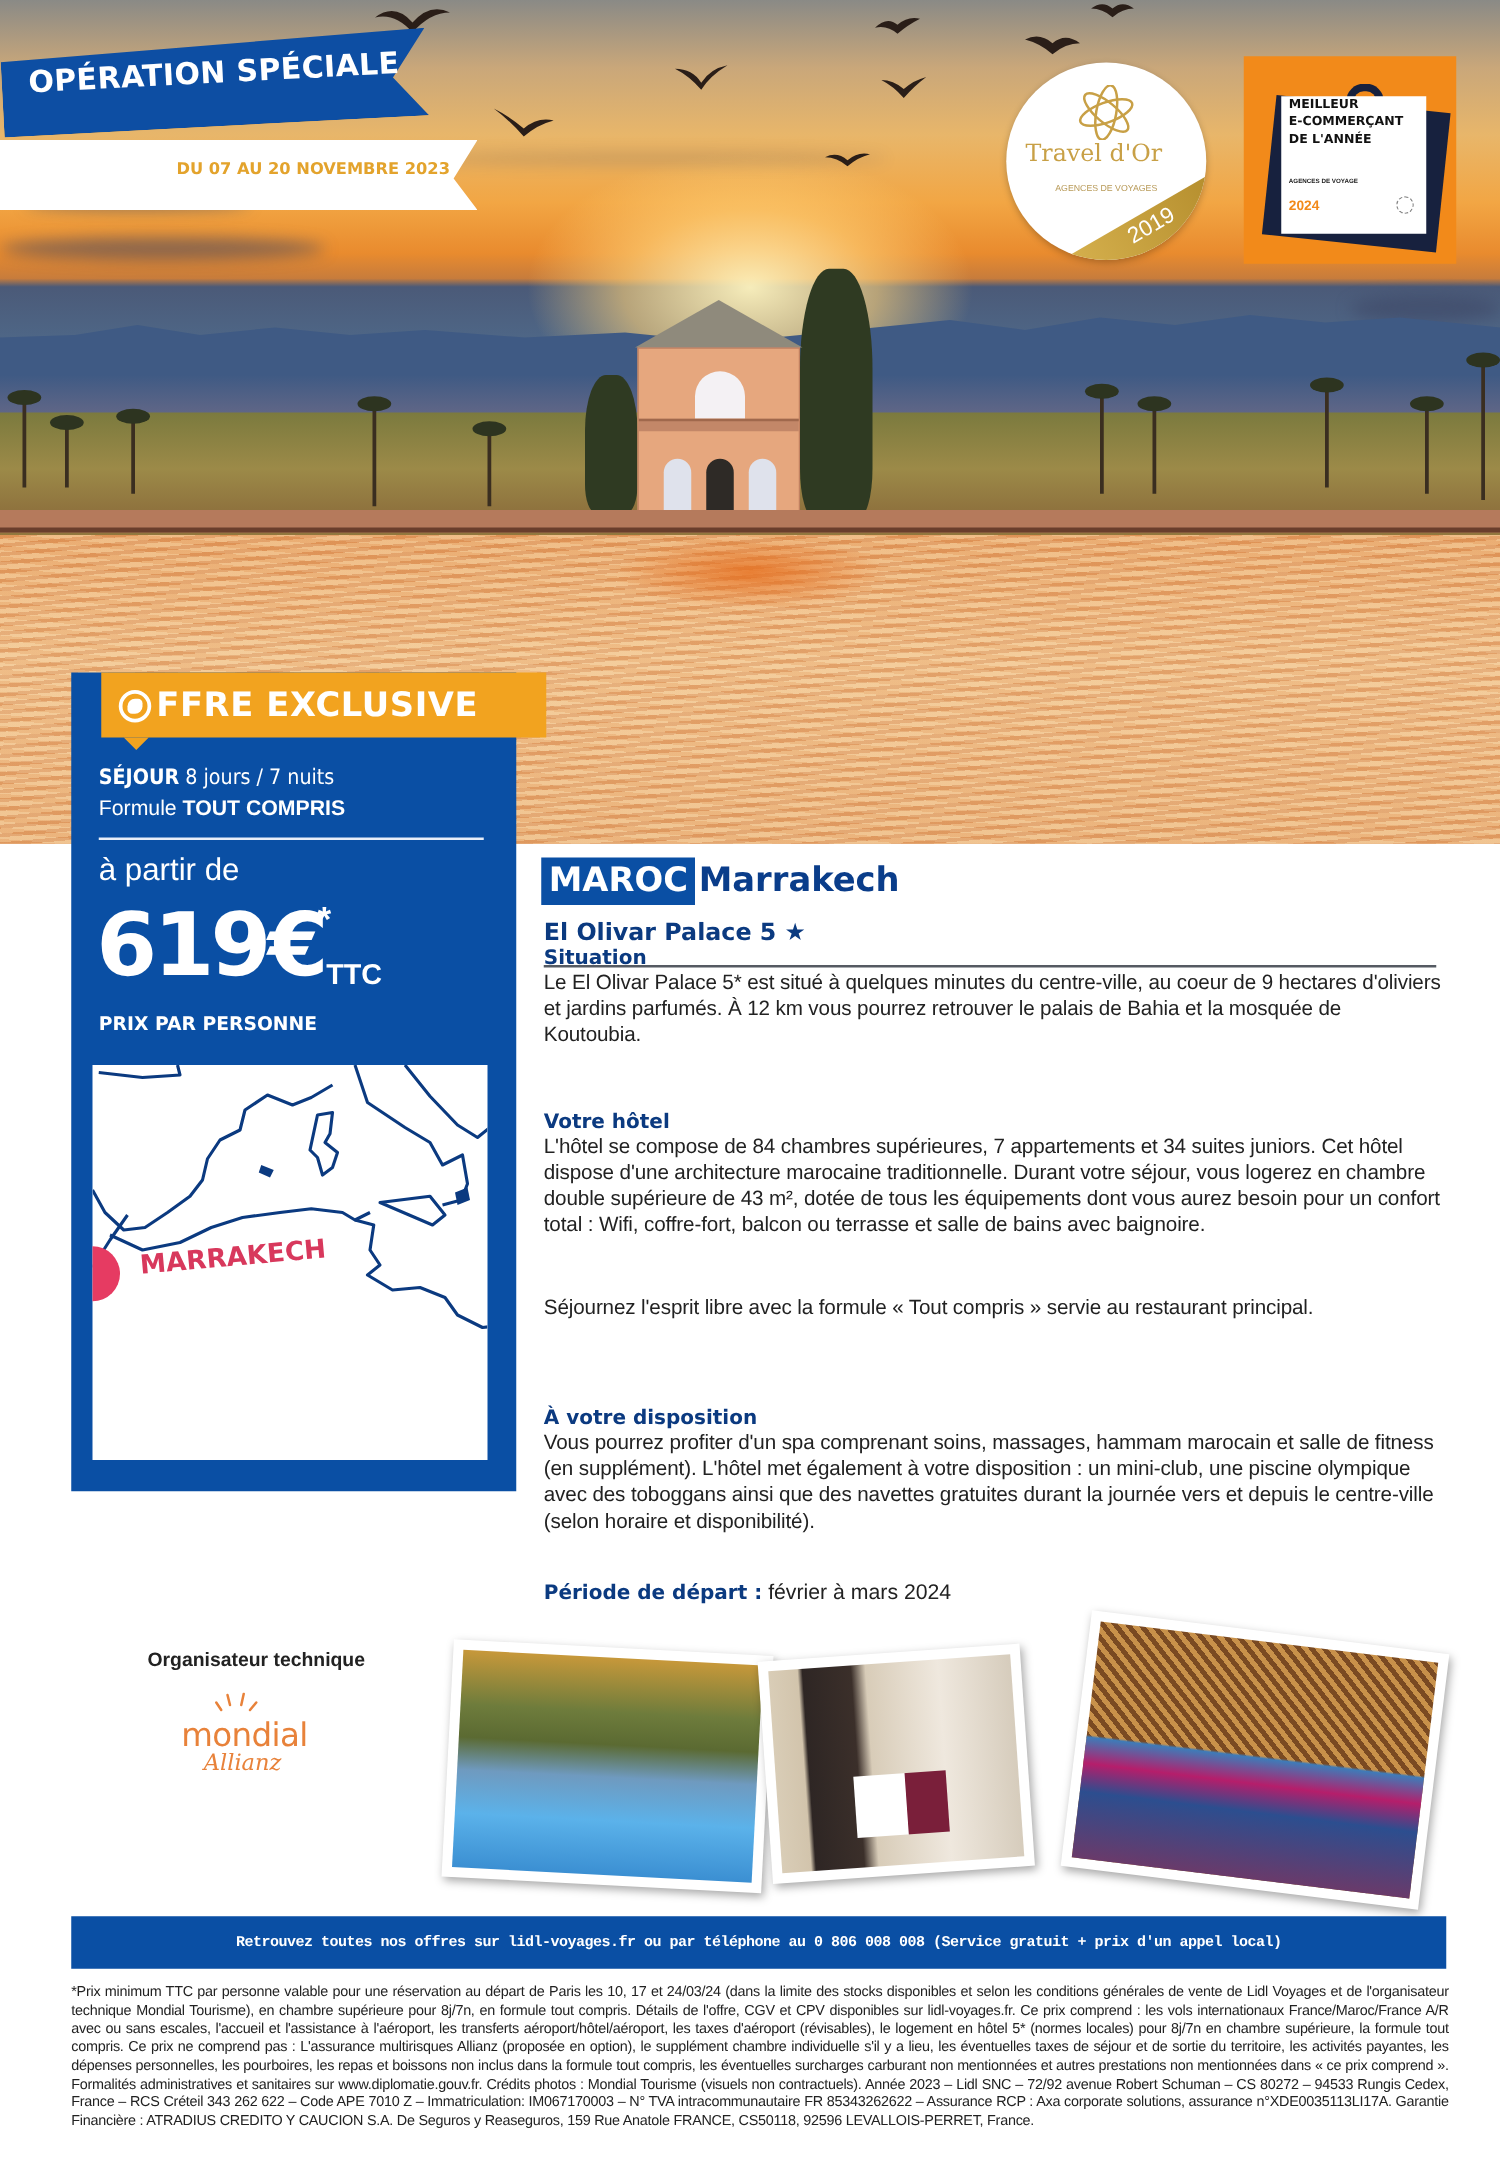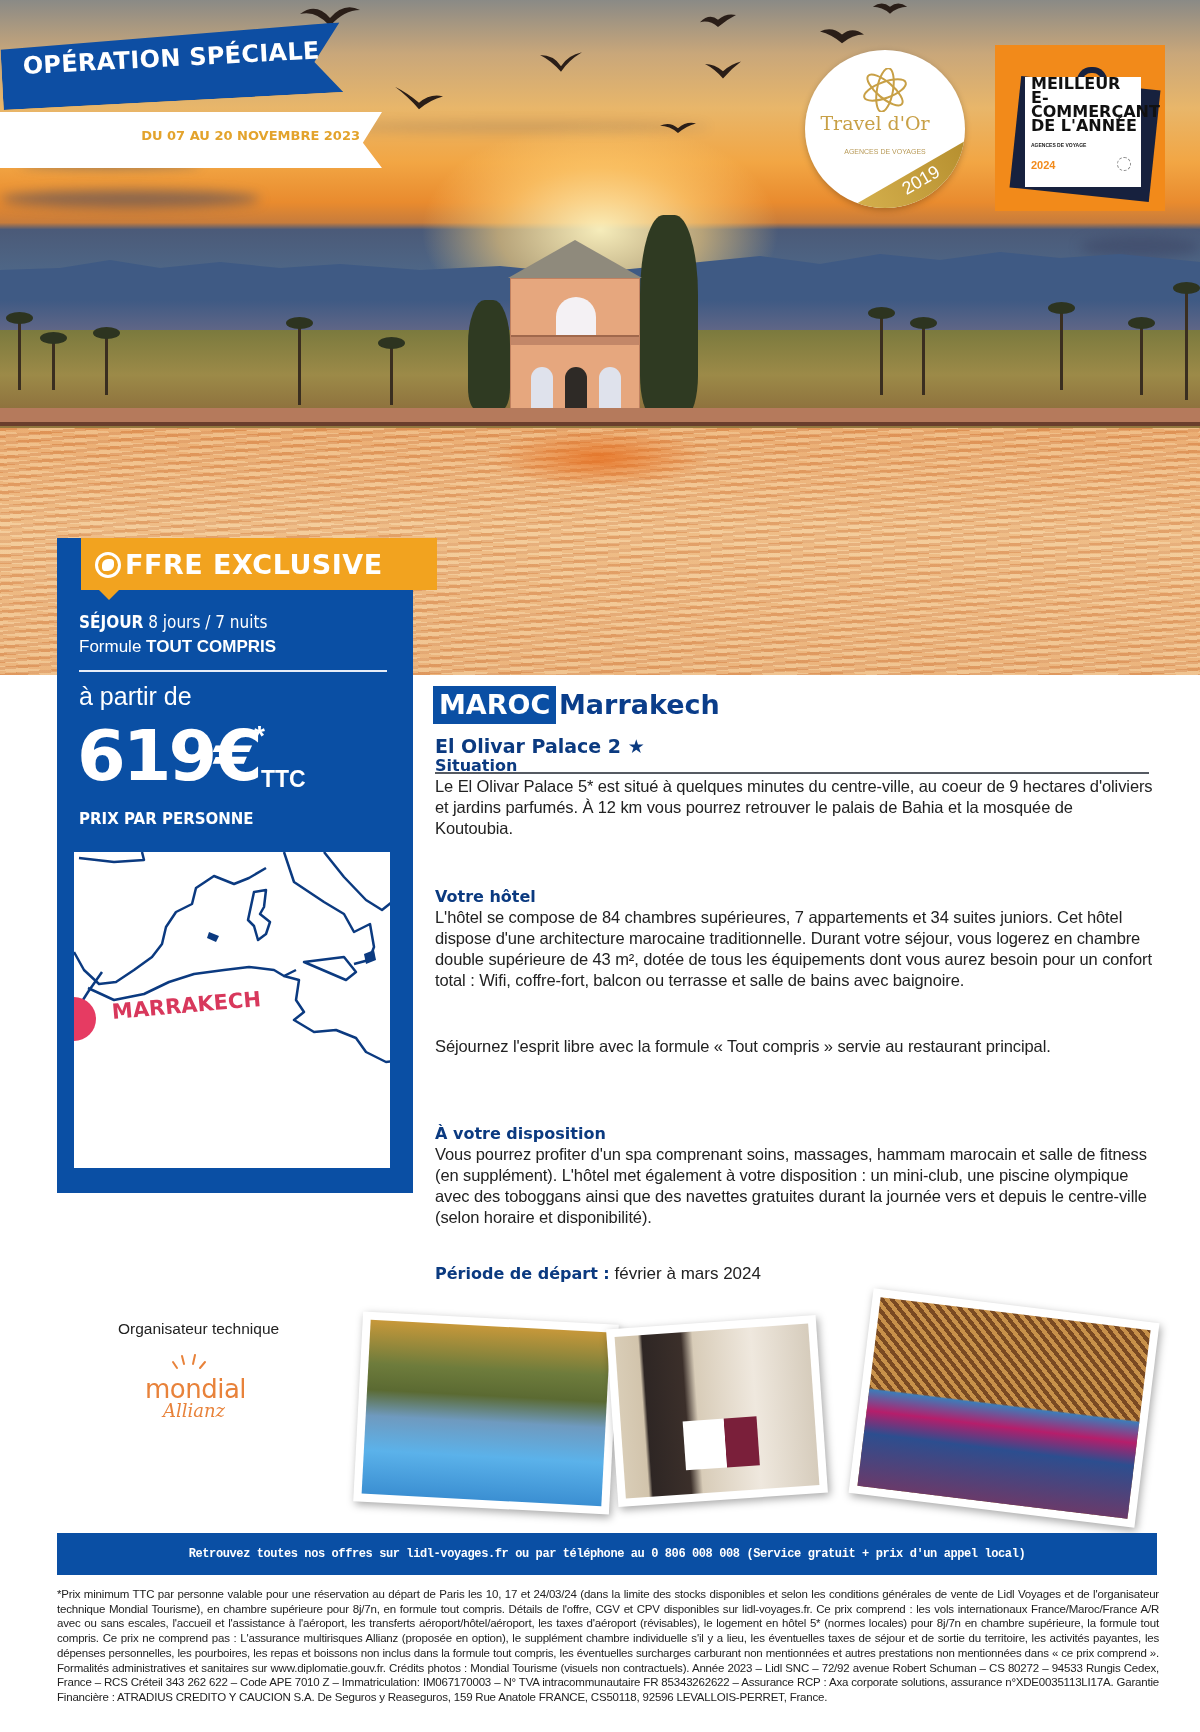--- a/index.html
+++ b/index.html
@@ -51,21 +51,21 @@
   .badge-travel .logo-star { position: absolute; left: 55px; top: 18px; width: 50px; height: 44px; }
   .badge-travel .brand { position: absolute; left: 0; top: 62px; width: 140px; text-align: center; font-family: "DejaVu Serif", serif; font-size: 19px; color: #c8a046; }
   .badge-travel .sub { position: absolute; left: 0; top: 98px; width: 160px; text-align: center; font-size: 7px; color: #b89a58; }
   .badge-travel .year-band { position: absolute; left: 40px; top: 118px; width: 160px; height: 50px; background: linear-gradient(90deg, #d8b350, #b18a2a); transform: rotate(-30deg); }
   .badge-travel .year { position: absolute; left: 96px; top: 120px; font-size: 18px; color: #ffffff; transform: rotate(-30deg); }
 
   .badge-orange { position: absolute; left: 995px; top: 45px; width: 170px; height: 166px; background: #f28a1a; }
   .badge-orange .bag-back { position: absolute; left: 20px; top: 38px; width: 140px; height: 112px; background: #17213e; transform: rotate(6deg); }
   .badge-orange .bag-handle { position: absolute; left: 82px; top: 22px; width: 30px; height: 24px; border: 6px solid #17213e; border-bottom: none; border-radius: 14px 14px 0 0; }
   .badge-orange .card { position: absolute; left: 30px; top: 32px; width: 116px; height: 110px; background: #ffffff; }
-  .badge-orange .title { position: absolute; left: 36px; top: 32px; width: 115px; font-family: "DejaVu Sans", sans-serif; font-weight: bold; font-size: 16px; line-height: 14px; color: #111; }
+  .badge-orange .title { position: absolute; left: 36px; top: 32px; width: 115px; font-family: "DejaVu Sans", sans-serif; font-weight: bold; font-size: 10px; line-height: 14px; color: #111; }
   .badge-orange .small { position: absolute; left: 36px; top: 97px; font-size: 5px; font-weight: bold; color: #222; }
   .badge-orange .year { position: absolute; left: 36px; top: 114px; font-size: 11px; font-weight: bold; color: #f28a1a; }
   .badge-orange .seal { position: absolute; left: 122px; top: 112px; width: 14px; height: 14px; border-radius: 50%; border: 1px dashed #888; }
 
   
   .offer { position: absolute; left: 57px; top: 538px; width: 356px; height: 655px; background: #0a4fa4; }
   .offer-head { position: absolute; left: 0; top: 0; width: 356px; height: 52px; background: #f2a31f; margin-left: 24px; }
   .offer-head::after { content: ""; position: absolute; left: 18px; top: 52px; border-left: 10px solid transparent; border-right: 10px solid transparent; border-top: 10px solid #f2a31f; }
   .offer-globe { position: absolute; left: 14px; top: 14px; width: 26px; height: 26px; border-radius: 50%; border: 3px solid #ffffff; }
   .offer-globe::before { content: ""; position: absolute; left: 4px; top: 4px; width: 12px; height: 12px; border-radius: 50% 30% 50% 30%; background: #ffffff; }
@@ -89,21 +89,21 @@
   .city { position: absolute; left: 126px; top: 0; color: #0a3d8a; font-family: "DejaVu Sans", sans-serif; font-weight: bold; font-size: 27px; line-height: 38px; white-space: nowrap; }
   .hotel-name { position: absolute; left: 435px; top: 735px; color: #0b3a80; font-family: "DejaVu Sans", sans-serif; font-weight: bold; font-size: 19px; }
   .hotel-rule { position: absolute; left: 435px; top: 772px; width: 714px; height: 2px; background: #555a62; }
   .section { position: absolute; left: 435px; width: 720px; }
   .section h3 { font-family: "DejaVu Sans", sans-serif; font-weight: bold; font-size: 16px; color: #0b3a80; line-height: 20px; }
   .section p { font-size: 16.5px; color: #222; line-height: 21px; letter-spacing: -0.1px; }
   .depart { position: absolute; left: 435px; top: 1264px; font-size: 17px; color: #222; }
   .depart b { color: #0b3a80; font-family: "DejaVu Sans", sans-serif; font-size: 16px; }
 
   
-  .organiser-label { position: absolute; left: 118px; top: 1320px; font-size: 15.5px; color: #222; }
+  .organiser-label { position: absolute; left: 118px; top: 1320px; font-size: 15.5px; color: #222; font-weight: bold; }
   .mondial-logo { position: absolute; left: 145px; top: 1348px; width: 120px; height: 75px; }
   .mondial-word { position: absolute; left: 0; top: 26px; font-family: "DejaVu Sans", sans-serif; font-size: 26px; color: #e8823a; letter-spacing: -0.5px; }
   .mondial-script { position: absolute; left: 18px; top: 52px; font-family: "DejaVu Serif", serif; font-style: italic; font-size: 18px; color: #e8823a; }
   .mondial-sun { position: absolute; left: 26px; top: 6px; width: 36px; height: 20px; }
 
   
   .photo { position: absolute; background: #ffffff; padding: 8px; box-shadow: 2px 3px 8px rgba(0,0,0,0.35); }
   .photo .img { width: 100%; height: 100%; }
   .photo-pool { left: 358px; top: 1318px; width: 256px; height: 190px; transform: rotate(3deg); }
   .photo-pool .img { background: linear-gradient(180deg, #c7983a 0%, #6e7c3c 25%, #5b6a32 40%, #6f9abf 55%, #5bb2ea 75%, #3b8fd2 100%); }
@@ -250,21 +250,21 @@
     </svg>
     <div class="map-dot"></div>
     <div class="map-label">MARRAKECH</div>
   </div>
 </div>
 
 <div class="title-row">
   <span class="country-tag">MAROC</span>
   <span class="city">Marrakech</span>
 </div>
-<div class="hotel-name"><span>El Olivar Palace 2</span> <span>★</span></div>
+<div class="hotel-name"><span>El Olivar Palace 5</span> <span>★</span></div>
 <div class="hotel-rule"></div>
 
 <div class="section" style="top:756px;">
   <h3>Situation</h3>
   <p>Le El Olivar Palace 5* est situé à quelques minutes du centre-ville, au coeur de 9 hectares d'oliviers et jardins parfumés. À 12 km vous pourrez retrouver le palais de Bahia et la mosquée de Koutoubia.</p>
 </div>
 <div class="section" style="top:887px;">
   <h3>Votre hôtel</h3>
   <p>L'hôtel se compose de 84 chambres supérieures, 7 appartements et 34 suites juniors. Cet hôtel dispose d'une architecture marocaine traditionnelle. Durant votre séjour, vous logerez en chambre double supérieure de 43 m², dotée de tous les équipements dont vous aurez besoin pour un confort total : Wifi, coffre-fort, balcon ou terrasse et salle de bains avec baignoire.</p>
 </div>

